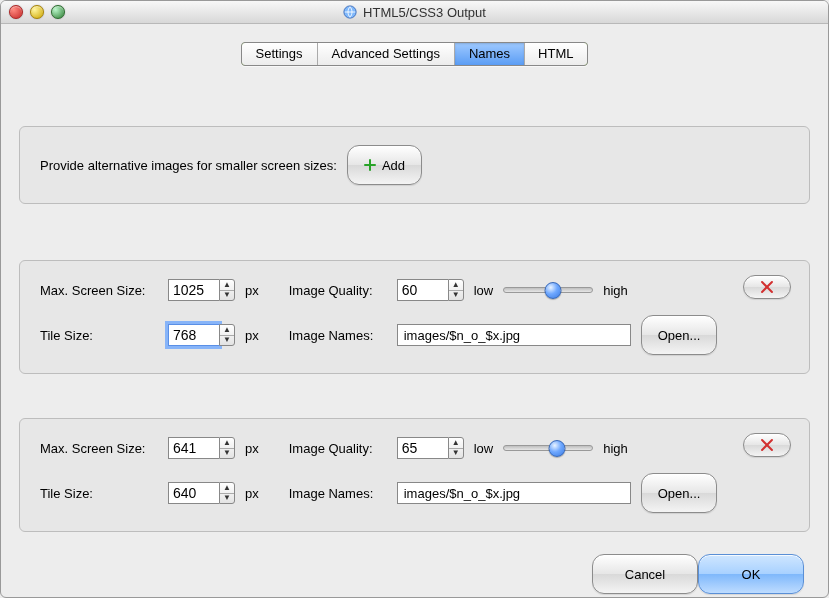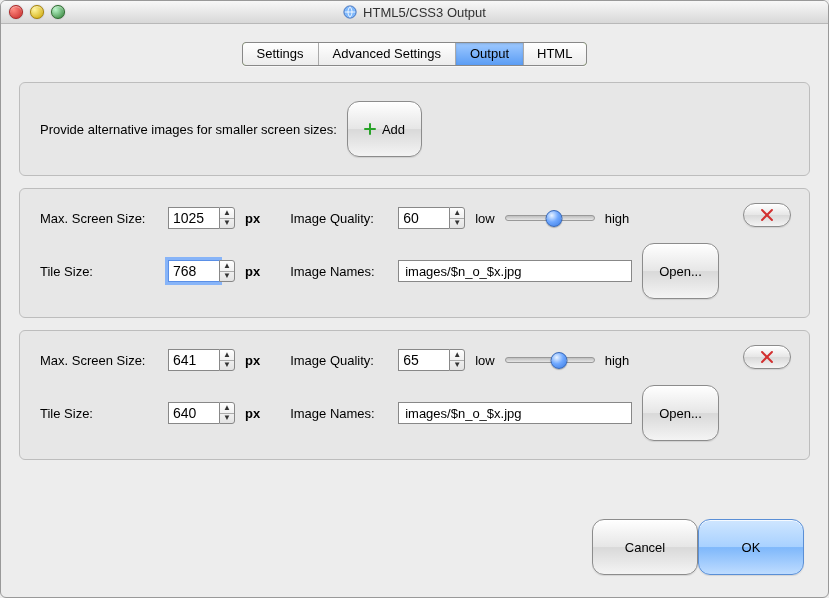--- a/index.html
+++ b/index.html
@@ -100,20 +100,21 @@
     box-shadow: inset 0 1px 2px rgba(0,0,0,0.15);
   }
 
   .panel {
     border: 1px solid #bdbdbd;
     border-radius: 6px;
     background: #e7e7e7;
     padding: 18px 20px;
     margin-bottom: 12px;
     position: relative;
+    margin-top: 44px;
   }
 
   .row {
     display: flex;
     align-items: center;
     gap: 10px;
     margin-bottom: 14px;
   }
   .row:last-child { margin-bottom: 0; }
 
@@ -152,38 +153,38 @@
     display:flex;
     align-items:center;
     justify-content:center;
     font-size: 8px;
     line-height: 8px;
     color:#333;
     cursor: default;
   }
   .spin .arrows div:first-child { border-bottom: 1px solid #aaa; }
 
-  .unit { margin-right: 20px; font-weight: bold; }
+  .unit { margin-right: 20px; }
 
   .txt {
     height: 20px;
     border: 1px solid #888;
     background: #fff;
     padding: 0 6px;
     font-size: 13px;
     width: 220px;
   }
 
   .pillbtn {
     display: inline-flex;
     align-items: center;
     justify-content:center;
     gap: 6px;
     height: 22px;
-    padding: 16px 16px;
+    padding: 8px 16px;
     border: 1px solid #8c8c8c;
     border-radius: 12px;
     background: linear-gradient(#ffffff, #e6e6e6 50%, #d9d9d9 51%, #f4f4f4);
     font-size: 13px;
     cursor: default;
     box-shadow: 0 1px 0 rgba(255,255,255,0.8) inset, 0 1px 1px rgba(0,0,0,0.1);
     color:#000;
   }
   .pillbtn.primary {
     background: linear-gradient(#cfe6ff, #a8d1ff 50%, #7fb8fb 51%, #bedcff);
@@ -277,21 +278,21 @@
       <span>HTML5/CSS3 Output</span>
     </div>
   </div>
 
   <div class="content">
 
     <div class="tabbar">
       <div class="tabseg" id="tabseg">
           <div class="tab">Settings</div>
           <div class="tab">Advanced Settings</div>
-          <div class="tab active">Output</div>
+          <div class="tab active">Names</div>
           <div class="tab">HTML</div>
         </div>
     </div>
 
     <div class="panel">
       <div class="row" style="margin:0">
         <span>Provide alternative images for smaller screen sizes:</span>
         <span class="pillbtn">
           <span class="add-icon"></span>
           <span>Add</span>

